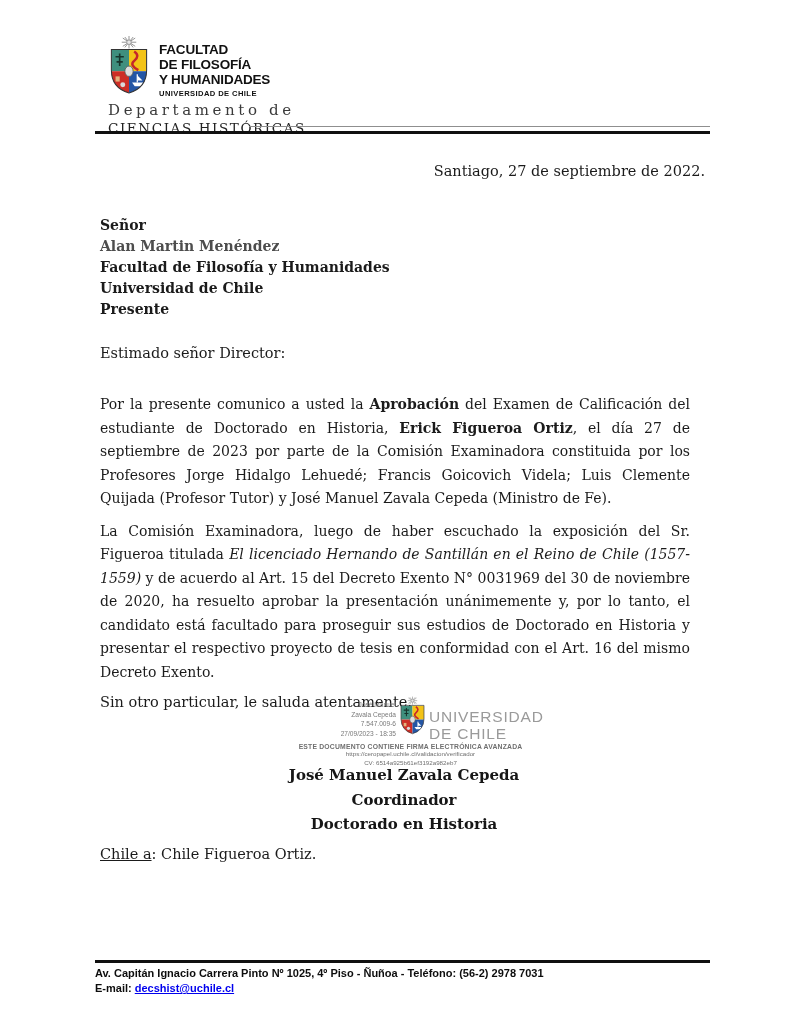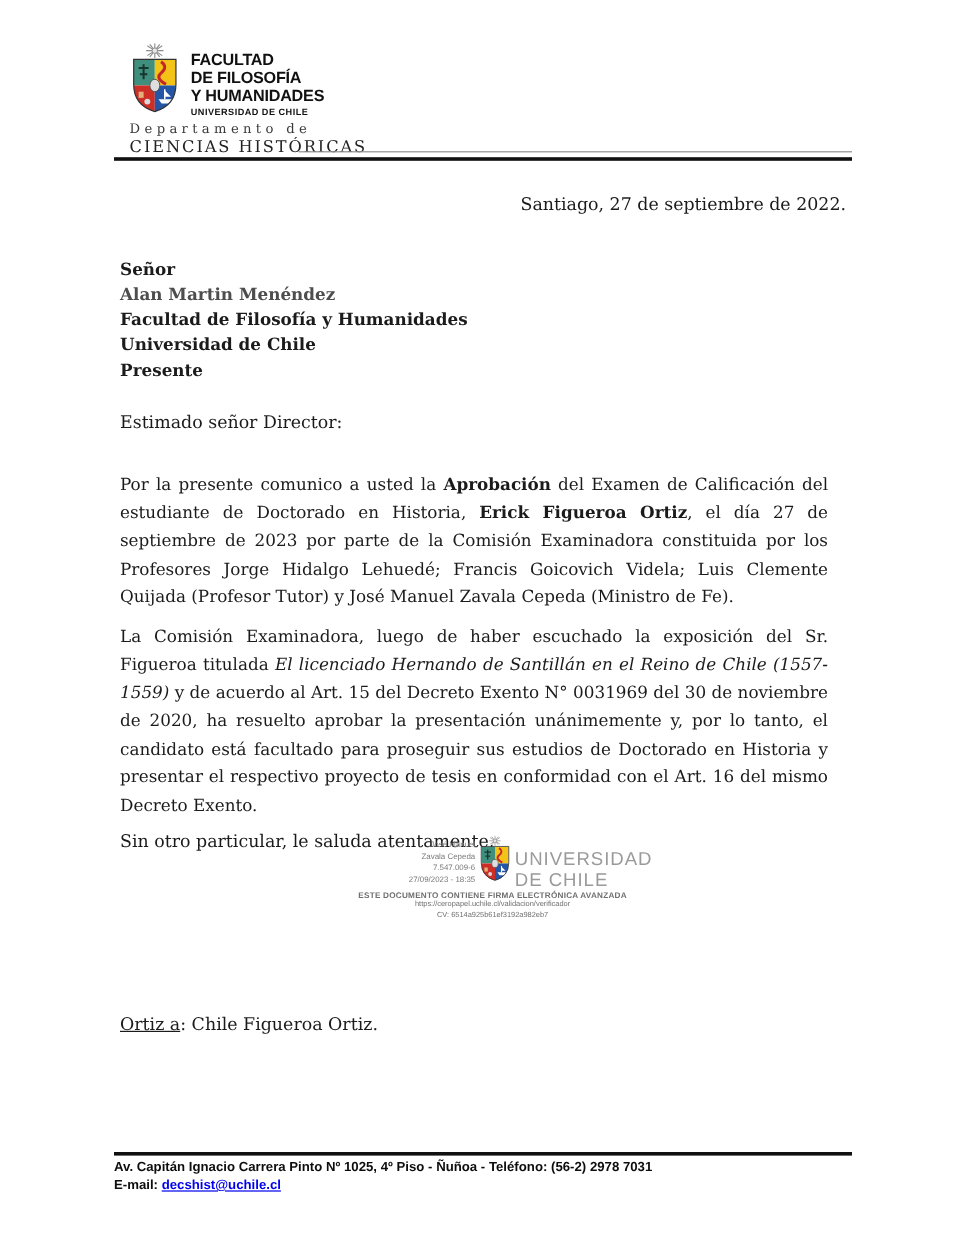--- a/index.html
+++ b/index.html
@@ -6,21 +6,21 @@
   .page{position:relative;width:800px;height:1000px;background:#fff;overflow:hidden;
         font-family:"DejaVu Serif",serif;color:#1b1b1b;}
 
   
   .letterhead{position:absolute;top:36px;left:108px;}
   .lh-row{display:flex;align-items:flex-start;}
   .lh-shield{width:42px;height:58px;flex:0 0 auto;}
   .lh-text{margin-left:9px;padding-top:6px;font-family:"Liberation Sans",sans-serif;}
   .lh-fac{font-weight:bold;font-size:13.5px;line-height:15px;letter-spacing:-0.2px;color:#111;}
   .lh-univ{font-weight:bold;font-size:7.6px;letter-spacing:0.4px;margin-top:2px;color:#111;}
-  .lh-dept1{margin-top:3px;font-size:11px;letter-spacing:3.6px;color:#3a3a3a;}
+  .lh-dept1{margin-top:3px;font-size:15px;letter-spacing:3.6px;color:#3a3a3a;}
   .lh-dept2{font-size:13.5px;letter-spacing:1.6px;color:#222;margin-top:1px;}
 
   .rule-thin{position:absolute;top:126px;left:249px;width:461px;height:1px;background:#8f8f8f;}
   .rule-thick{position:absolute;top:131px;left:95px;width:615px;height:3px;background:#101010;}
 
   
   .date{position:absolute;top:163px;right:95px;font-size:14.5px;}
 
   
   .recipient{position:absolute;top:215px;left:100px;font-size:14px;font-weight:bold;line-height:21px;}
@@ -155,22 +155,27 @@
   <div class="stamp-univ">
     <div>UNIVERSIDAD</div>
     <div>DE CHILE</div>
   </div>
   <div class="stamp-notice">
     <div class="n1">ESTE DOCUMENTO CONTIENE FIRMA ELECTRÓNICA AVANZADA</div>
     <div class="n2">https://ceropapel.uchile.cl/validacion/verificador</div>
     <div class="n3">CV: 6514a925b61ef3192a982eb7</div>
   </div>
 
+  <div class="signature">
+    <div>José Manuel Zavala Cepeda</div>
+    <div>Coordinador</div>
+    <div>Doctorado en Historia</div>
+  </div>
 
-  <div class="copy-line"><span class="u">Ortiz a</span><span>: Chile Figueroa Ortiz.</span></div>
+  <div class="copy-line"><span class="u">Chile a</span><span>: Chile Figueroa Ortiz.</span></div>
 
   <div class="footer-rule"></div>
   <div class="footer-text">
     <div>Av. Capitán Ignacio Carrera Pinto Nº 1025, 4º Piso - Ñuñoa - Teléfono: (56-2) 2978 7031</div>
     <div><span>E-mail: </span><span class="link">decshist@uchile.cl</span></div>
   </div>
 
 </div>
 
 </body></html>

